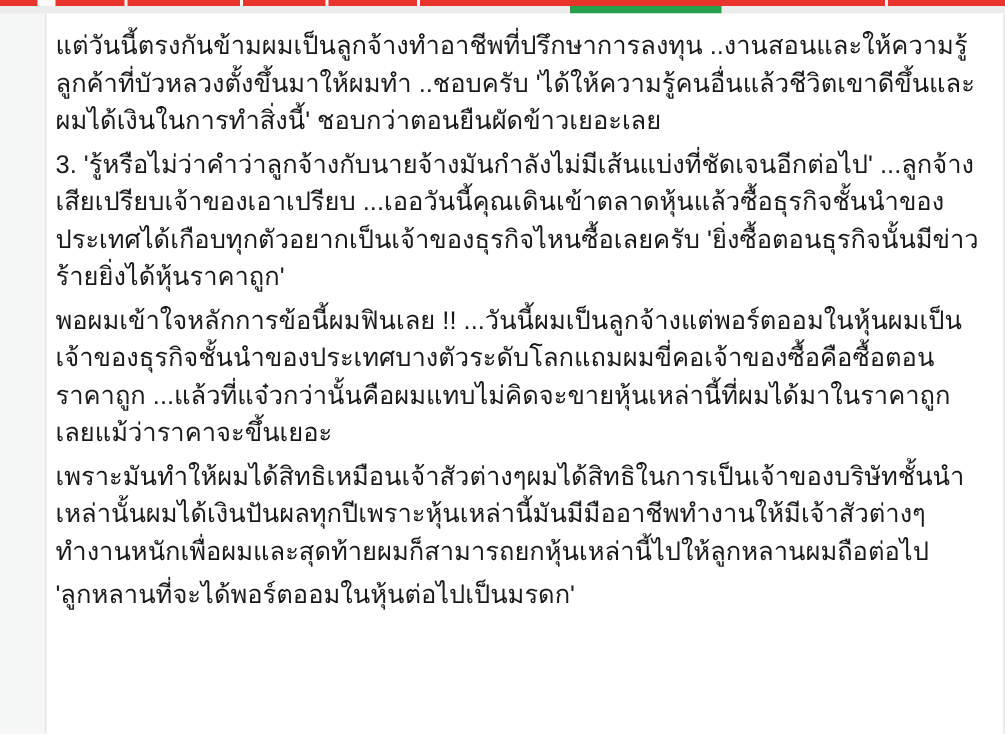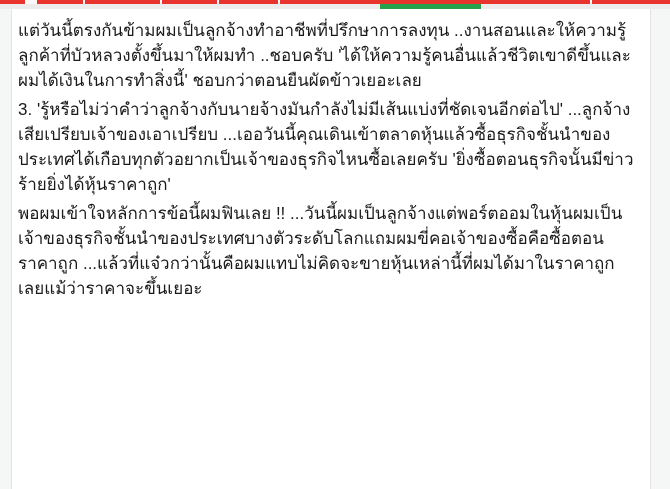--- a/index.html
+++ b/index.html
@@ -26,21 +26,21 @@
   .gap2{left:83px;width:2px;}
   .gap3{left:160px;width:2px;}
   .gap4{left:217px;width:2px;}
   .gap5{left:278px;width:2px;}
   .gap6{left:590px;width:2px;}
   .strip-track{position:absolute;top:4px;left:0;width:670px;height:5px;background:var(--strip-track);}
   .green-bar{position:absolute;top:0;left:380px;width:101px;height:5px;background:var(--strip-green);}
 
   
   .post-card{
-    position:absolute;top:9px;left:11px;width:640px;height:480px;
+    position:absolute;top:9px;left:30px;width:640px;height:480px;
     background:var(--card-background);
     border-left:1px solid var(--card-border);
     border-right:1px solid var(--card-border);
     padding:9px 10px 0 6px;
     overflow:hidden;
   }
   .post-paragraph{
     margin:0 0 4px 0;
     font-size:17px;
     line-height:25px;
@@ -60,14 +60,16 @@
   <div class="gap gap6"></div>
 </div>
 <div class="strip-track">
   <div class="green-bar"></div>
 </div>
 
 <div class="post-card">
   <p class="post-paragraph">แต่วันนี้ตรงกันข้ามผมเป็นลูกจ้างทำอาชีพที่ปรึกษาการลงทุน ..งานสอนและให้ความรู้ลูกค้าที่บัวหลวงตั้งขึ้นมาให้ผมทำ ..ชอบครับ 'ได้ให้ความรู้คนอื่นแล้วชีวิตเขาดีขึ้นและผมได้เงินในการทำสิ่งนี้' ชอบกว่าตอนยืนผัดข้าวเยอะเลย</p>
   <p class="post-paragraph">3. 'รู้หรือไม่ว่าคำว่าลูกจ้างกับนายจ้างมันกำลังไม่มีเส้นแบ่งที่ชัดเจนอีกต่อไป' ...ลูกจ้างเสียเปรียบเจ้าของเอาเปรียบ ...เออวันนี้คุณเดินเข้าตลาดหุ้นแล้วซื้อธุรกิจชั้นนำของประเทศได้เกือบทุกตัวอยากเป็นเจ้าของธุรกิจไหนซื้อเลยครับ 'ยิ่งซื้อตอนธุรกิจนั้นมีข่าวร้ายยิ่งได้หุ้นราคาถูก'</p>
   <p class="post-paragraph">พอผมเข้าใจหลักการข้อนี้ผมฟินเลย !! ...วันนี้ผมเป็นลูกจ้างแต่พอร์ตออมในหุ้นผมเป็นเจ้าของธุรกิจชั้นนำของประเทศบางตัวระดับโลกแถมผมขี่คอเจ้าของซื้อคือซื้อตอนราคาถูก ...แล้วที่แจ๋วกว่านั้นคือผมแทบไม่คิดจะขายหุ้นเหล่านี้ที่ผมได้มาในราคาถูกเลยแม้ว่าราคาจะขึ้นเยอะ</p>
+  <p class="post-paragraph">เพราะมันทำให้ผมได้สิทธิเหมือนเจ้าสัวต่างๆผมได้สิทธิในการเป็นเจ้าของบริษัทชั้นนำเหล่านั้นผมได้เงินปันผลทุกปีเพราะหุ้นเหล่านี้มันมีมืออาชีพทำงานให้มีเจ้าสัวต่างๆทำงานหนักเพื่อผมและสุดท้ายผมก็สามารถยกหุ้นเหล่านี้ไปให้ลูกหลานผมถือต่อไป</p>
+  <p class="post-paragraph">'ลูกหลานที่จะได้พอร์ตออมในหุ้นต่อไปเป็นมรดก'</p>
 
 </div>
 
 </body></html>

